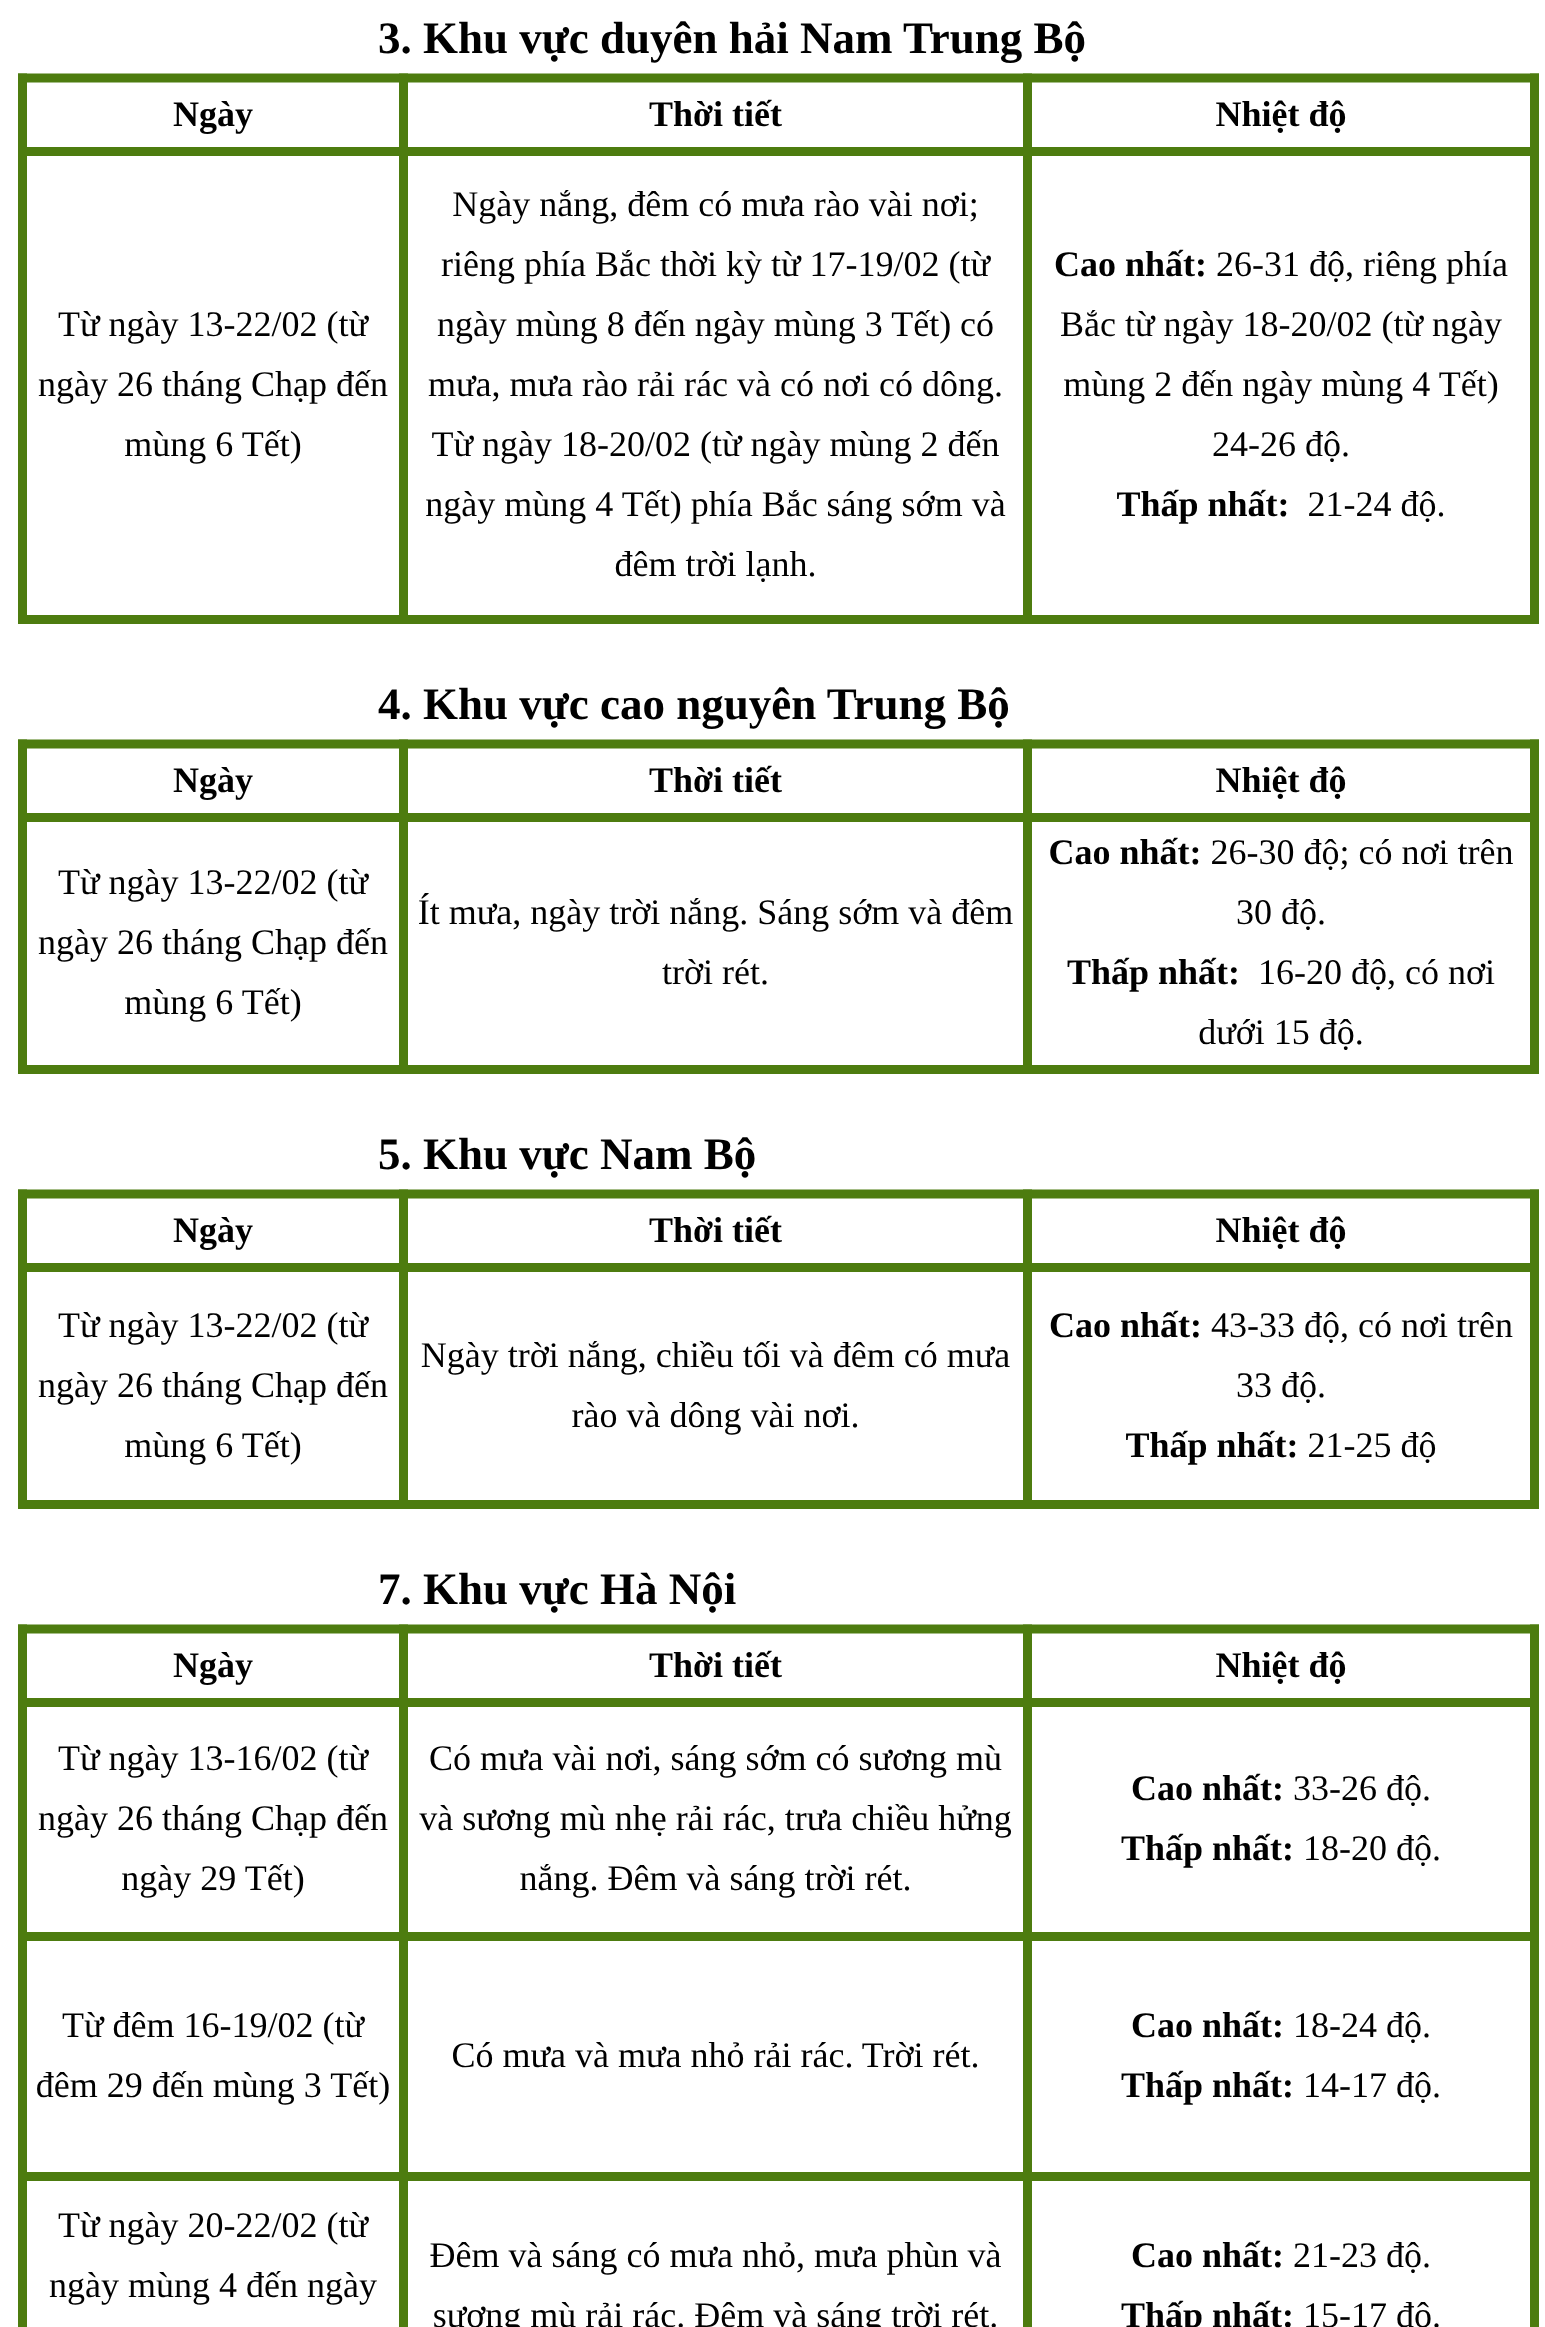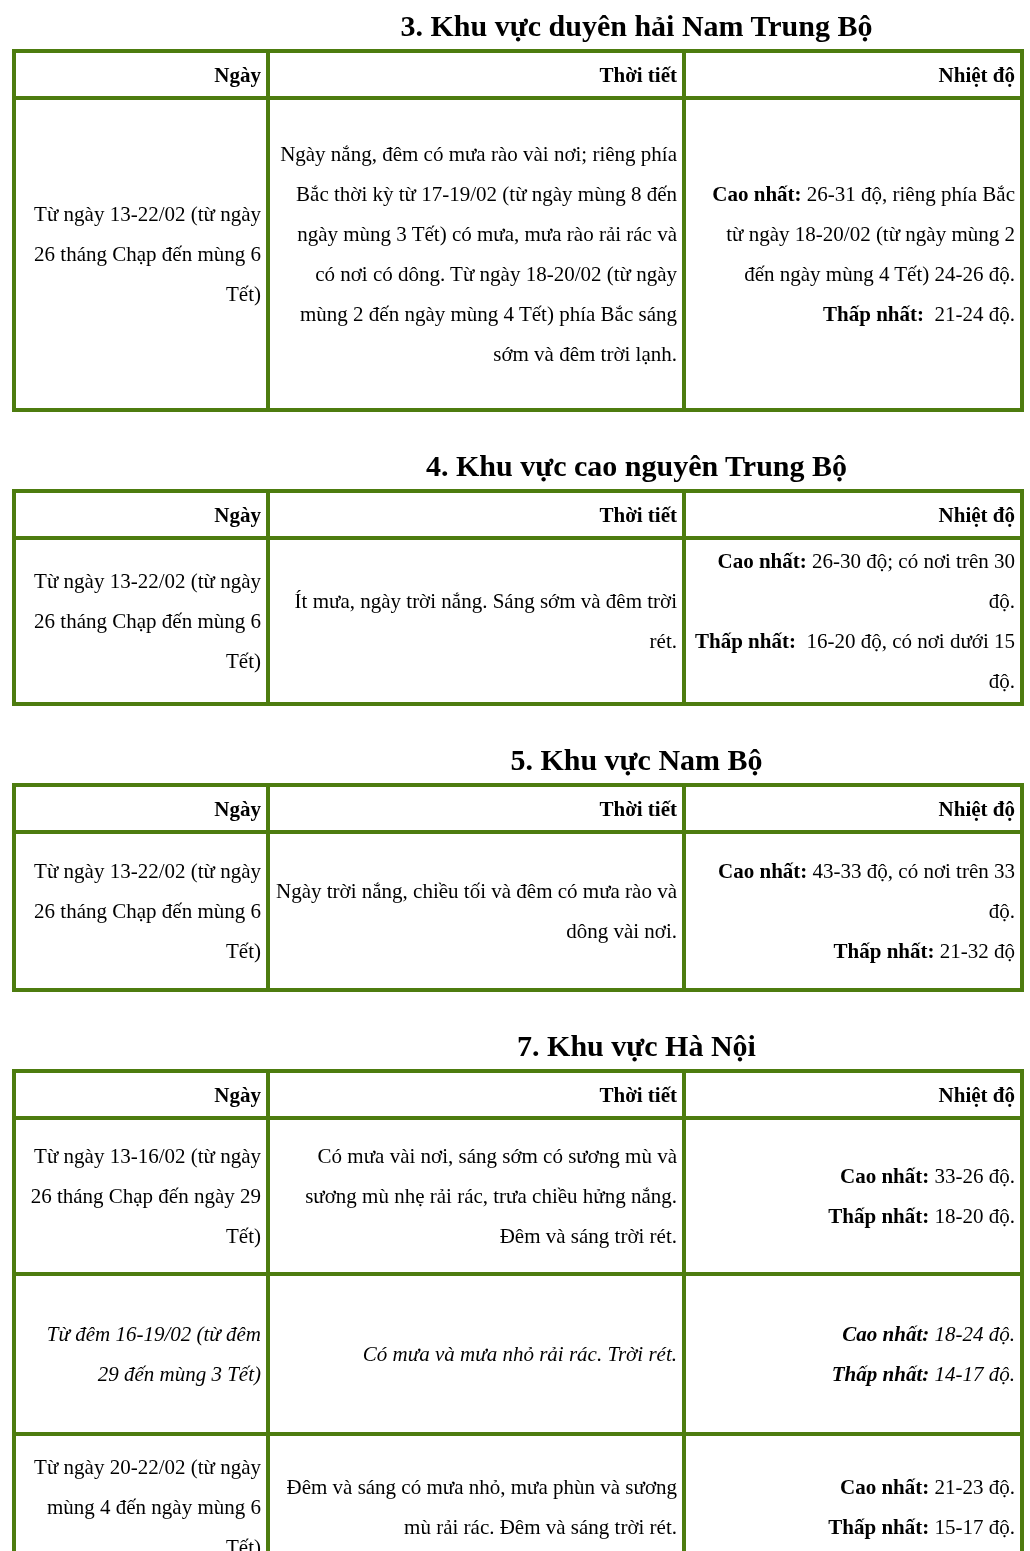--- a/index.html
+++ b/index.html
@@ -14,55 +14,54 @@
   }
   .page {
     padding: 8px 9px 0 12px;
   }
   .section { margin: 0 0 36px 0; }
   .section:last-of-type { margin-bottom: 0; }
   .section-title {
     font-size: 30px;
     font-weight: bold;
     line-height: 36px;
-    text-align: center;
     margin: 0 0 5px 240px;
     white-space: nowrap;
   }
   table.forecast {
     border-collapse: collapse;
     table-layout: fixed;
     width: 1008px;
   }
   table.forecast col.c-date { width: 254px; }
   table.forecast col.c-weather { width: 416px; }
   table.forecast col.c-temp { width: 338px; }
   table.forecast th, table.forecast td {
-    border: 4px solid #4d7c0f;
-    text-align: right;
+    border: 6px solid #4d7c0f;
+    text-align: center;
     vertical-align: middle;
     padding: 1px 5px;
-    font-size: 21px;
+    font-size: 24px;
     line-height: 40px;
     font-weight: normal;
     overflow: hidden;
   }
   table.forecast th {
     font-weight: bold;
     height: 41px;
     line-height: 38px;
   }
   td p { margin: 0; }
   .temp-label { font-weight: bold; }
   
   .t3 .body-row { height: 312px; }
   .t4 .body-row { height: 158px; }
   .t5 .body-row { height: 158px; }
   .t6 .row-0 { height: 156px; }
-  .t6 .row-1 { height: 160px; font-style: italic; }
+  .t6 .row-1 { height: 160px; }
   .t6 .row-2 { height: 146px; }
 </style>
 </head>
 <body>
 
 <div class="page">
 
   <div class="section">
     <p class="section-title">3. Khu vực duyên hải Nam Trung Bộ</p>
     <table class="forecast t3">
@@ -127,21 +126,21 @@
           <tr>
         <th>Ngày</th>
         <th>Thời tiết</th>
         <th>Nhiệt độ</th>
       </tr>
       <tr class="body-row">
         <td>Từ ngày 13-22/02 (từ ngày 26 tháng Chạp đến mùng 6 Tết)</td>
         <td>Ngày trời nắng, chiều tối và đêm có mưa rào và dông vài nơi.</td>
         <td>
           <p><span class="temp-label">Cao nhất:</span> <span>43-33 độ, có nơi trên 33 độ.</span></p>
-          <p><span class="temp-label">Thấp nhất:</span> <span>21-32 độ</span></p>
+          <p><span class="temp-label">Thấp nhất:</span> <span>21-25 độ</span></p>
         </td>
       </tr>
     </tbody>
       </table>
   </div>
 
   <div class="section">
     <p class="section-title">7. Khu vực Hà Nội</p>
     <table class="forecast t6">
       <colgroup>

